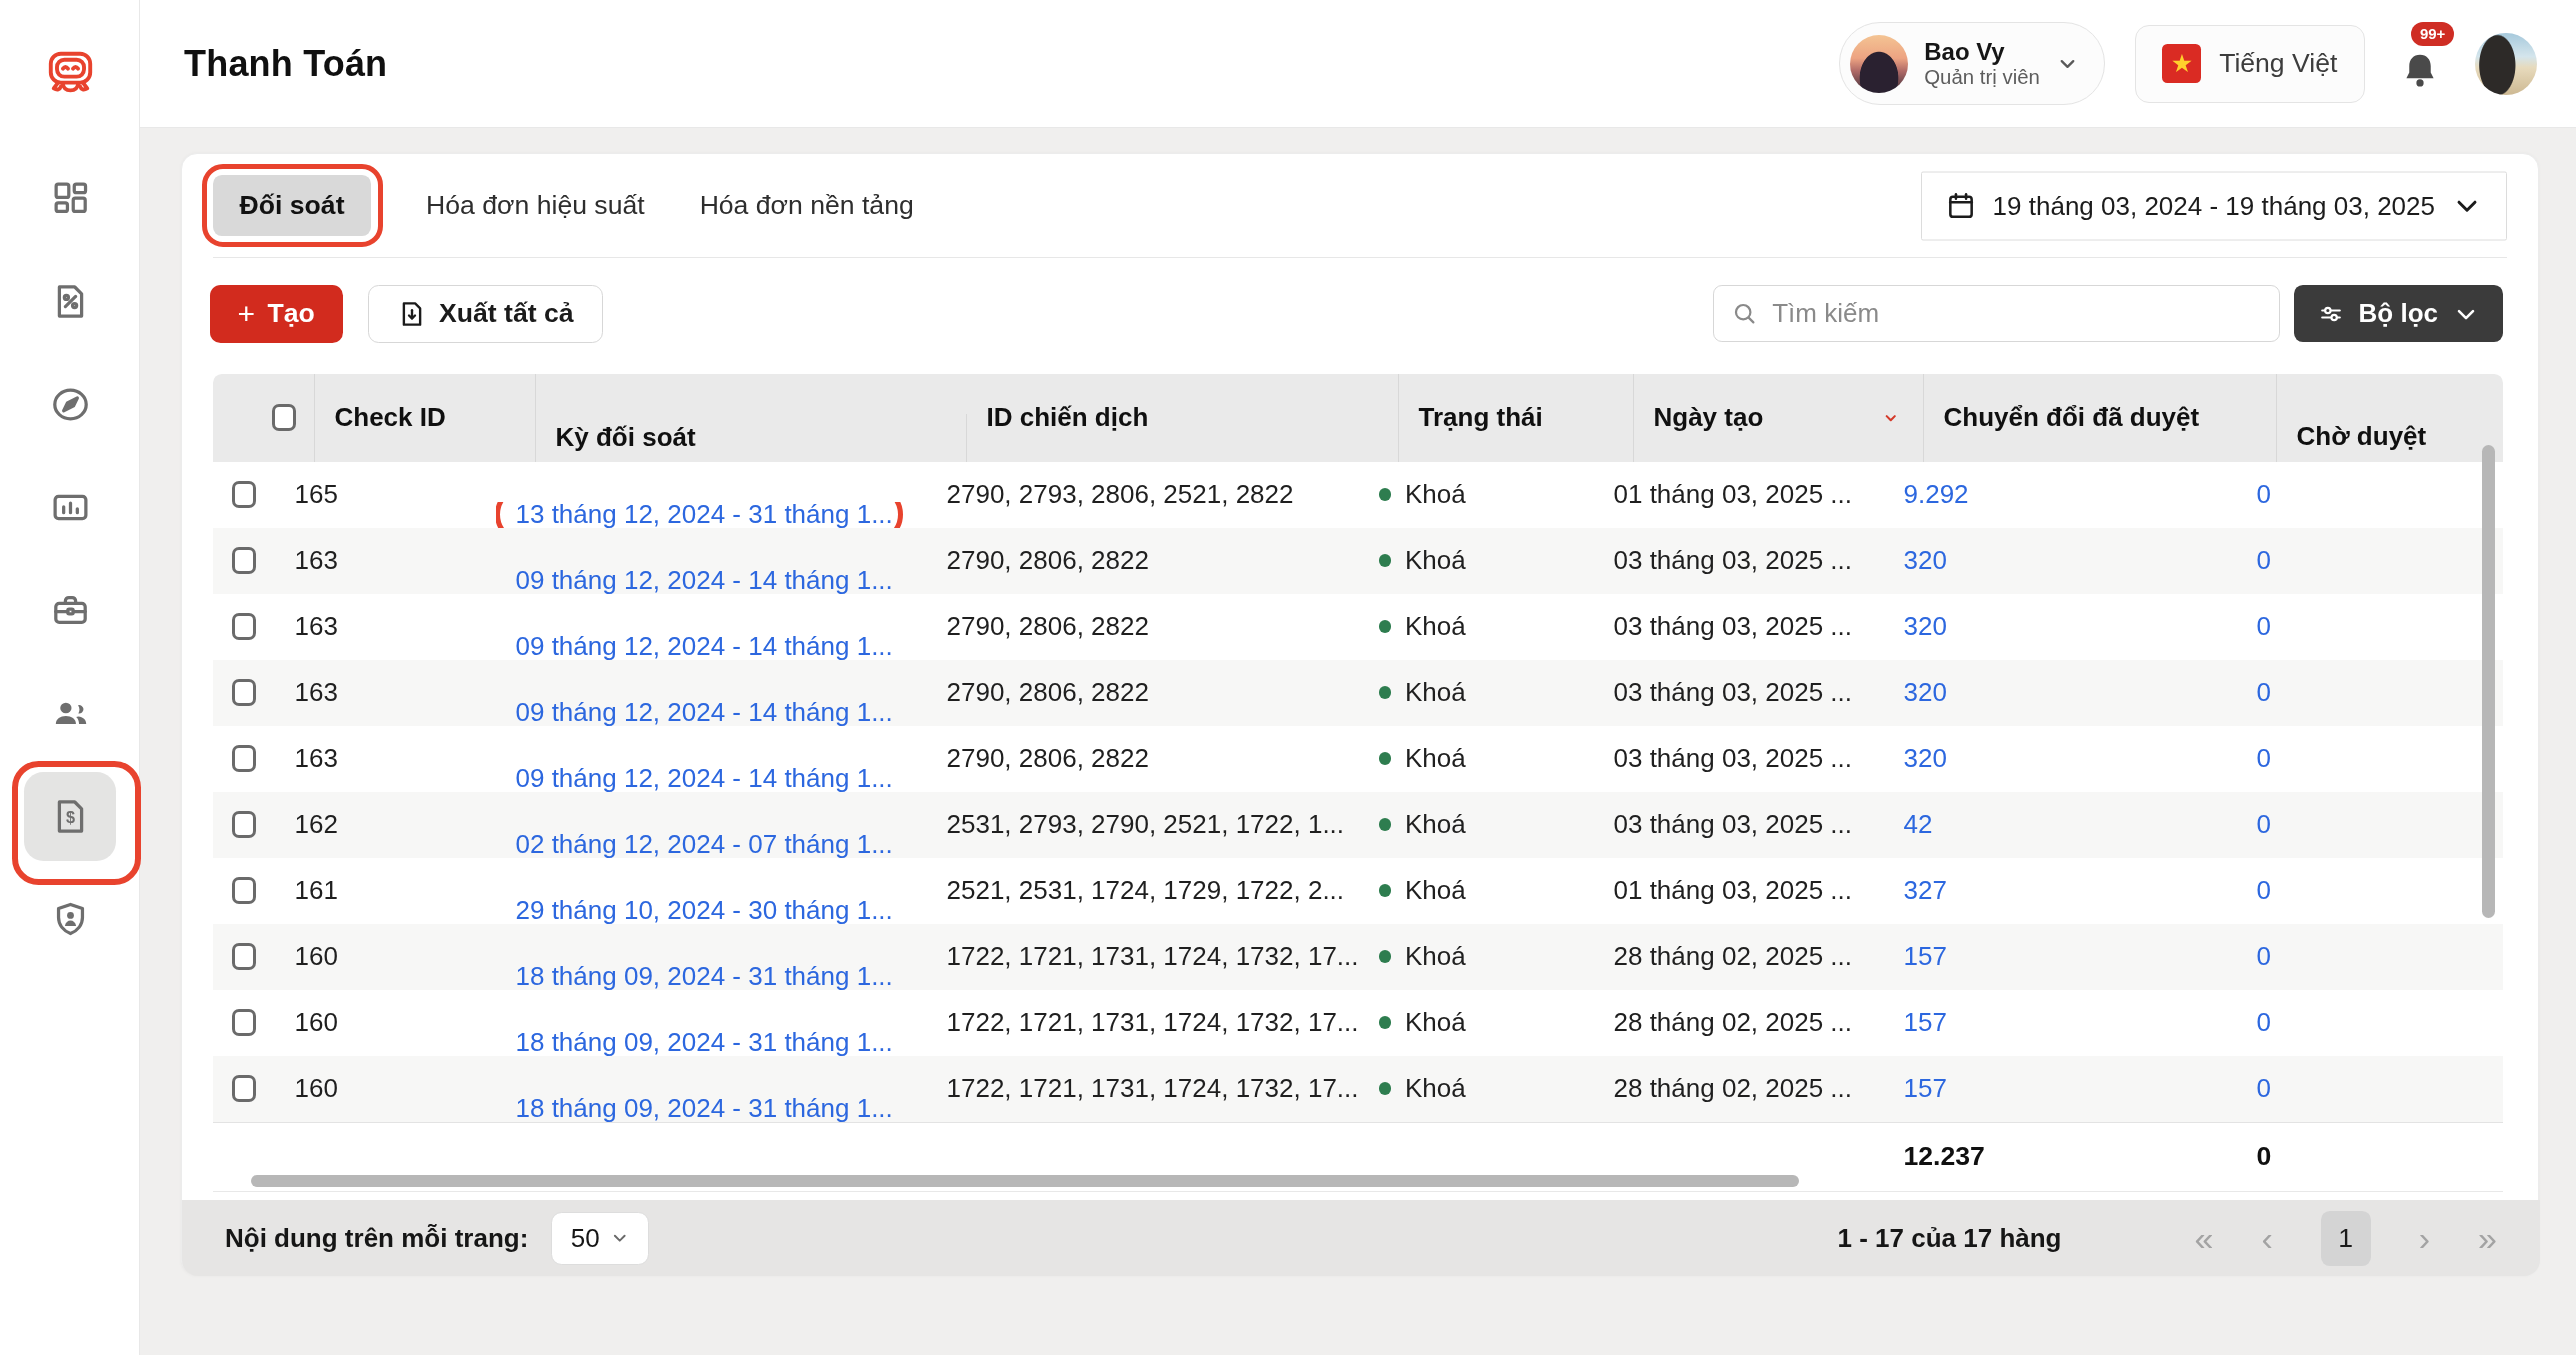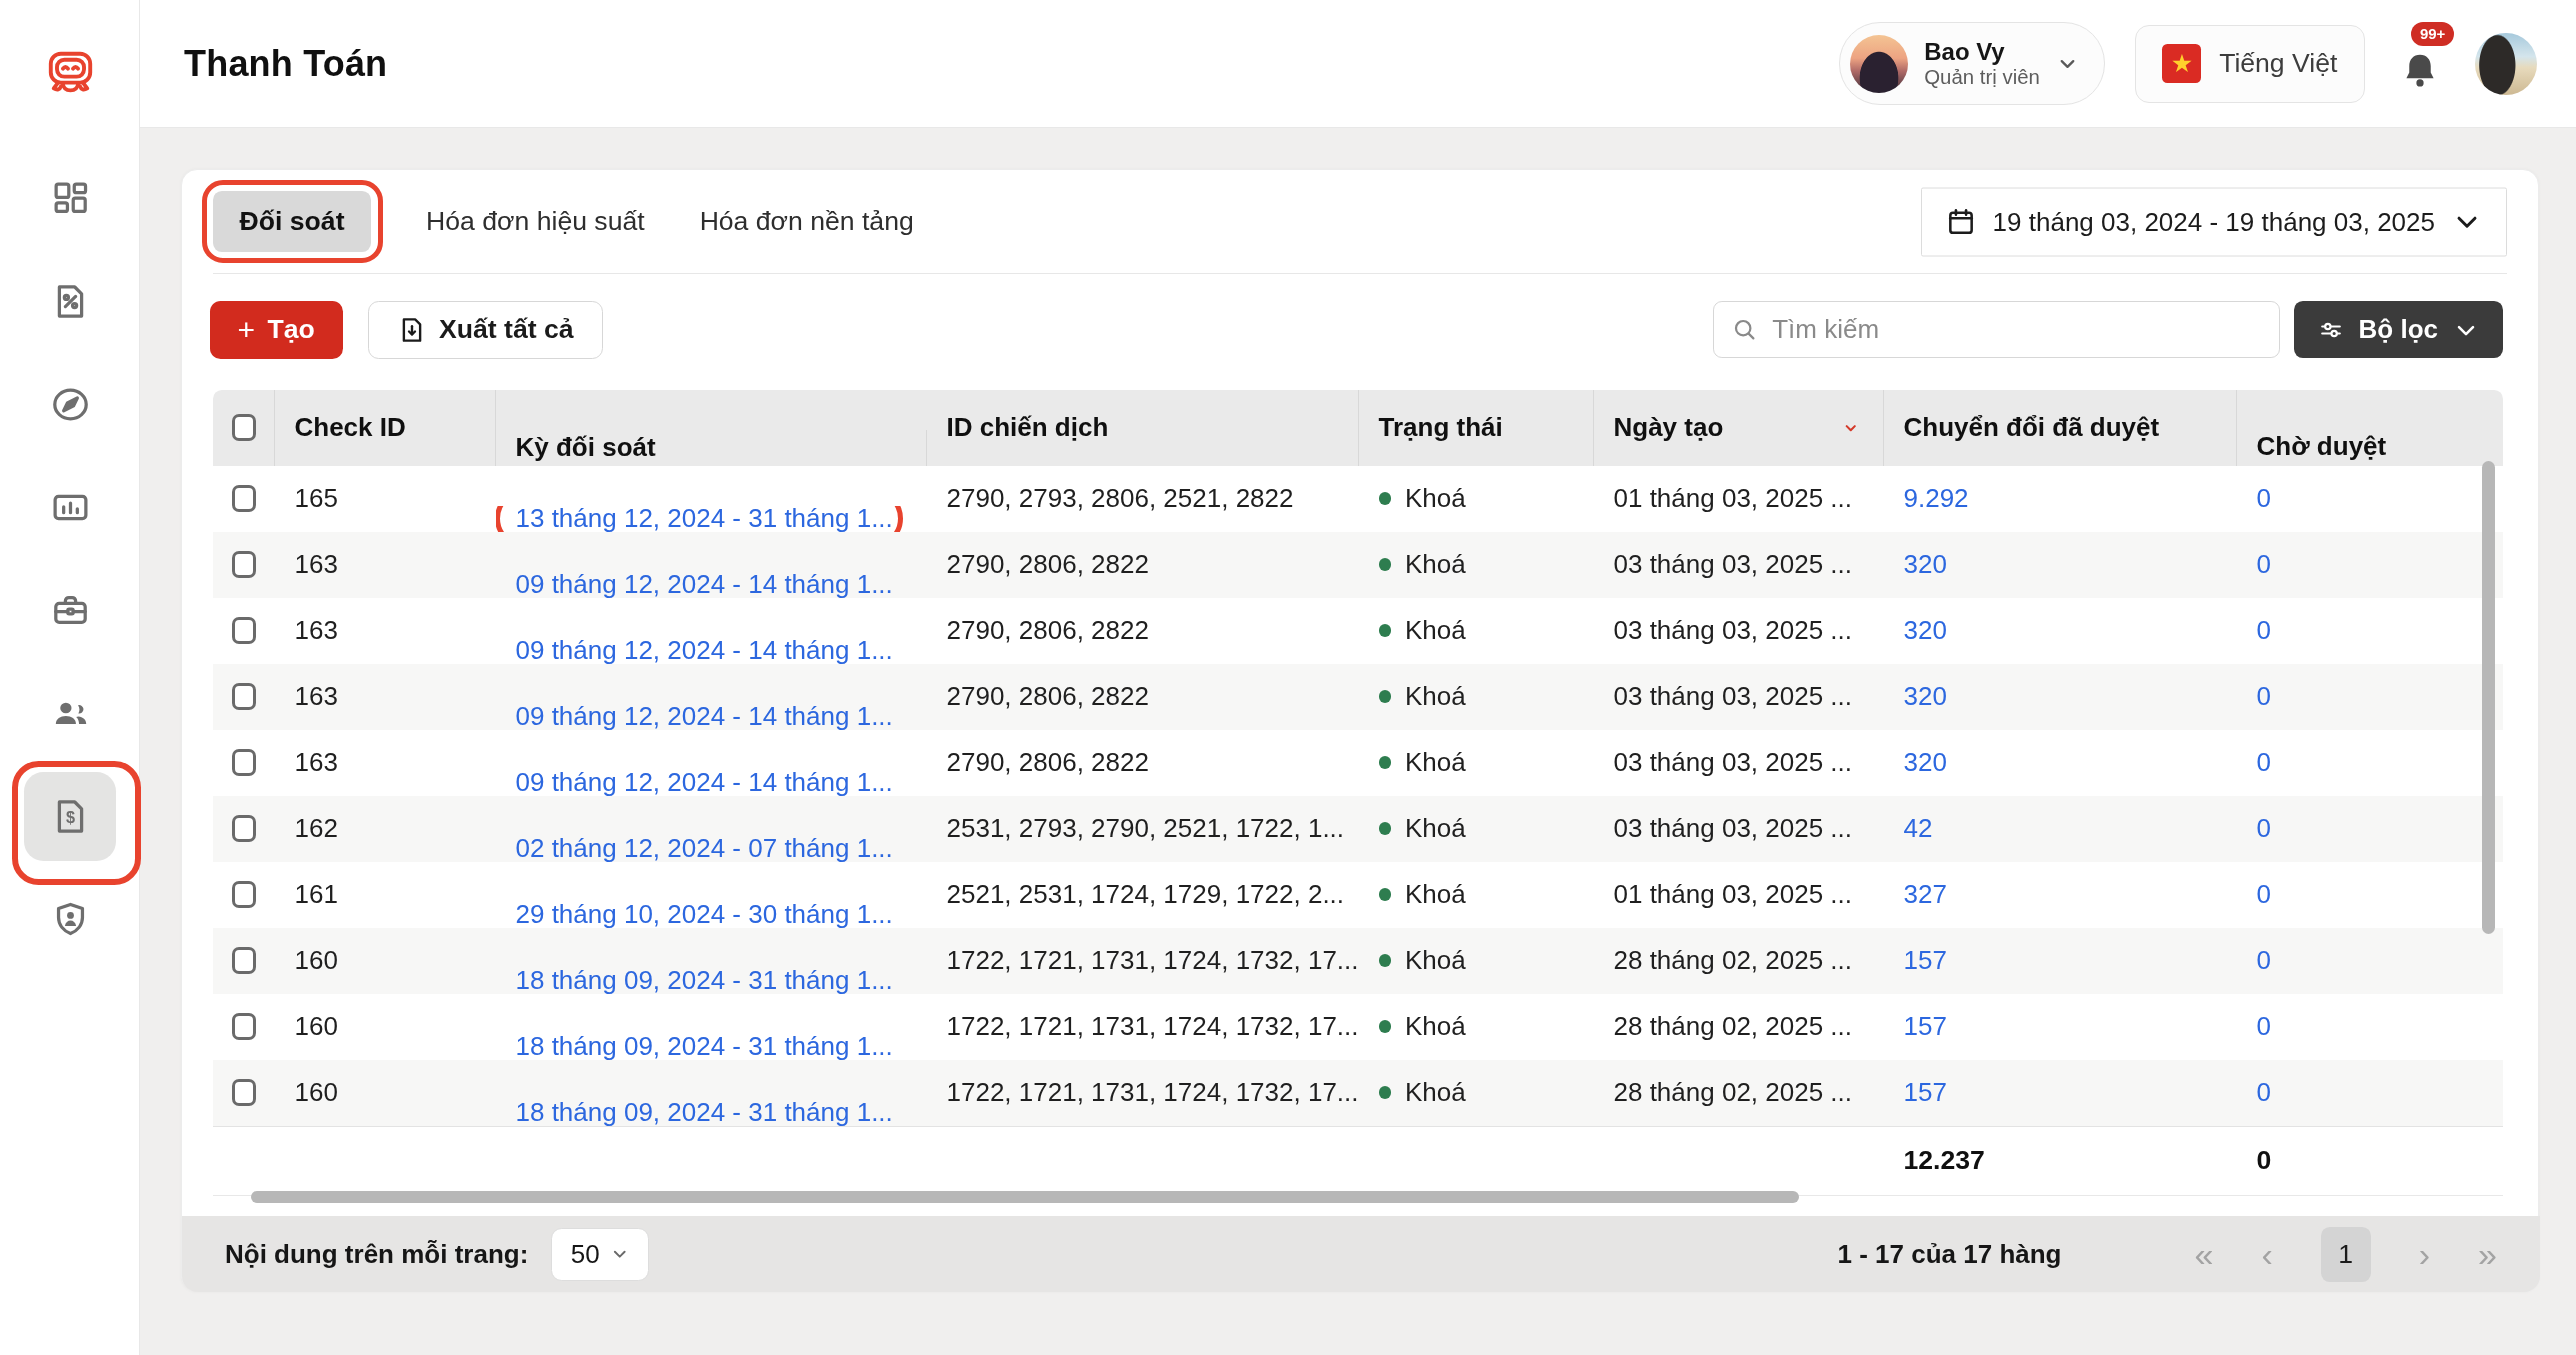--- a/index.html
+++ b/index.html
@@ -36,21 +36,21 @@
   .lang-label{font-size:26.6px;color:#3d3d3d;}
   .bell-wrap{position:relative;width:50px;height:62px;cursor:pointer;}
   .bell-wrap svg{position:absolute;left:1.8px;bottom:0;width:46px;height:46px;}
   .badge{position:absolute;left:16px;top:-10.6px;background:#cf2d24;color:#fff;font-size:15px;font-weight:bold;border-radius:14px;padding:3.5px 8.9px;white-space:nowrap;}
   .header-avatar{width:62px;height:62px;border-radius:50%;cursor:pointer;
     background:
       radial-gradient(ellipse 30% 50% at 36% 52%, #2d2a28 95%, rgba(0,0,0,0) 100%),
       linear-gradient(180deg,#a6c9dc 0%,#d4e5ec 38%,#e7dabc 56%,#cdb892 100%);}
 
   
-  .card{position:absolute;left:181px;top:169px;width:2358px;height:1122px;background:#fff;border:0.9px solid #ececec;border-radius:16px;box-sizing:border-box;box-shadow:0 0.9px 3.5px rgba(0,0,0,.04);}
+  .card{position:absolute;left:181px;top:153px;width:2358px;height:1122px;background:#fff;border:0.9px solid #ececec;border-radius:16px;box-sizing:border-box;box-shadow:0 0.9px 3.5px rgba(0,0,0,.04);}
 
   
   .tabs-strip{position:relative;margin:0 31px;height:103px;border-bottom:0.9px solid #e7e7e7;display:flex;align-items:center;}
   .tab{font-size:26.6px;color:#2e2e2e;cursor:pointer;white-space:nowrap;}
   .tab + .tab{margin-left:55px;}
   .tab.active-tab{position:relative;background:#d9d9d9;border-radius:8.9px;padding:15px 26.6px;font-weight:bold;color:#111;}
   .tab-ring{left:-11.5px;top:-10.6px;right:-11.5px;bottom:-10.6px;width:auto;height:auto;border-radius:21px;border-width:5.3px;}
   .date-pill{position:absolute;right:0;top:50%;transform:translateY(-50%);height:67px;border:1.8px solid #dcdcdc;border-radius:2px;display:flex;align-items:center;gap:16px;padding:0 23px;cursor:pointer;background:#fff;}
   .date-pill svg{width:32px;height:32px;}
   .date-label{font-size:26px;color:#1c1c1c;}
@@ -66,21 +66,21 @@
   .toolbar-right{display:flex;gap:14px;align-items:center;}
   .search-box{display:flex;align-items:center;gap:12.4px;width:567px;height:57px;border:1.8px solid #d7d7d7;border-radius:8.9px;padding:0 17.7px;box-sizing:border-box;background:#fff;}
   .search-box svg{width:26.6px;height:26.6px;flex:none;}
   .search-box input{border:none;outline:none;font-size:26px;color:#333;width:100%;font-family:inherit;background:transparent;}
   .search-box input::placeholder{color:#8a8a8a;}
   .btn-filter{background:#3b3b3b;color:#fff;height:57px;border-radius:8.9px;padding:0 23px;font-weight:bold;font-size:26px;gap:14px;}
   .btn-filter svg{width:28px;height:28px;}
 
   
   .table{position:relative;margin-left:31px;width:2290px;font-size:26px;}
-  .thead{display:flex;background:#eaeaea;height:76px;border-radius:8.9px 8.9px 0 0;font-weight:bold;color:#101010;}
+  .thead{display:flex;background:#eaeaea;height:88px;border-radius:8.9px 8.9px 0 0;font-weight:bold;color:#101010;padding-left:40px;}
   .thead .cell{border-right:0.9px solid #d8d8d8;}
   .thead .cell:last-child{border-right:none;margin-top:38px;}
   .cell{display:flex;align-items:center;padding-left:19.5px;box-sizing:border-box;overflow:hidden;white-space:nowrap;}
   .c0{width:62px;padding-left:0;justify-content:center;flex:none;}
   .c1{width:221px;flex:none;}
   .c2{width:431px;flex:none;margin-top:40px;}
   .c3{width:432px;flex:none;}
   .c4{width:235px;flex:none;}
   .c5{width:290px;flex:none;}
   .c6{width:353px;flex:none;}

